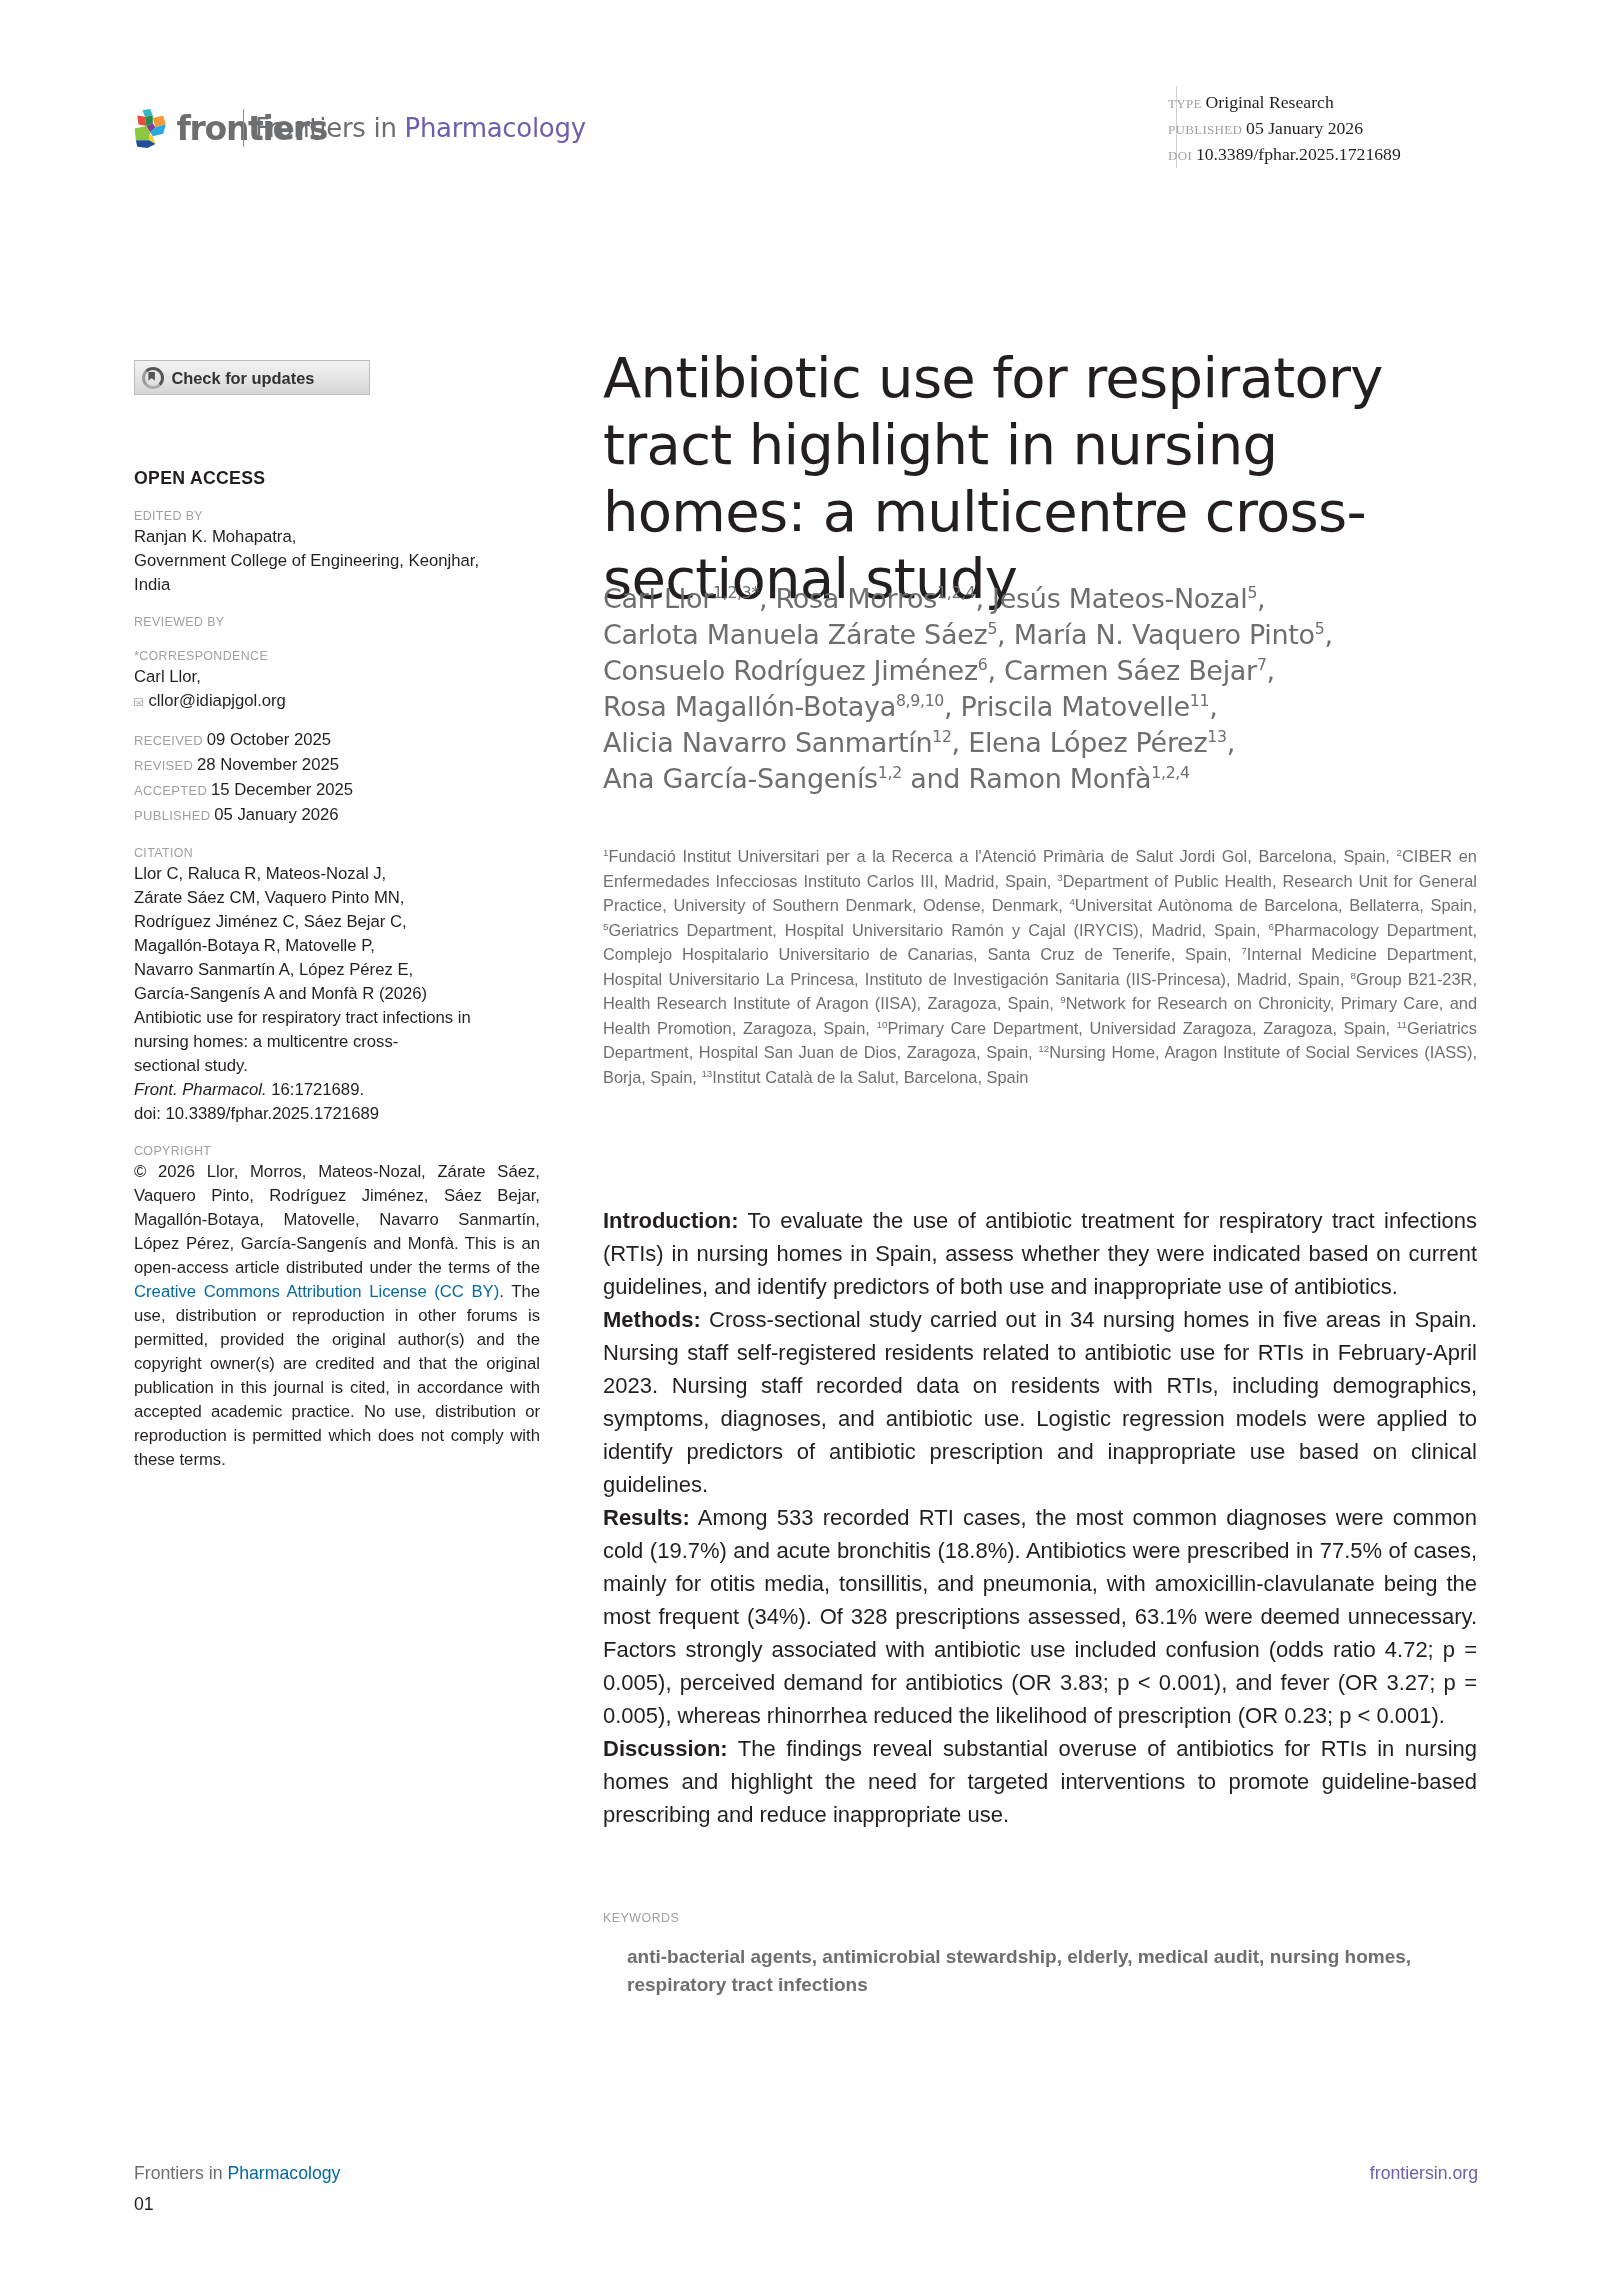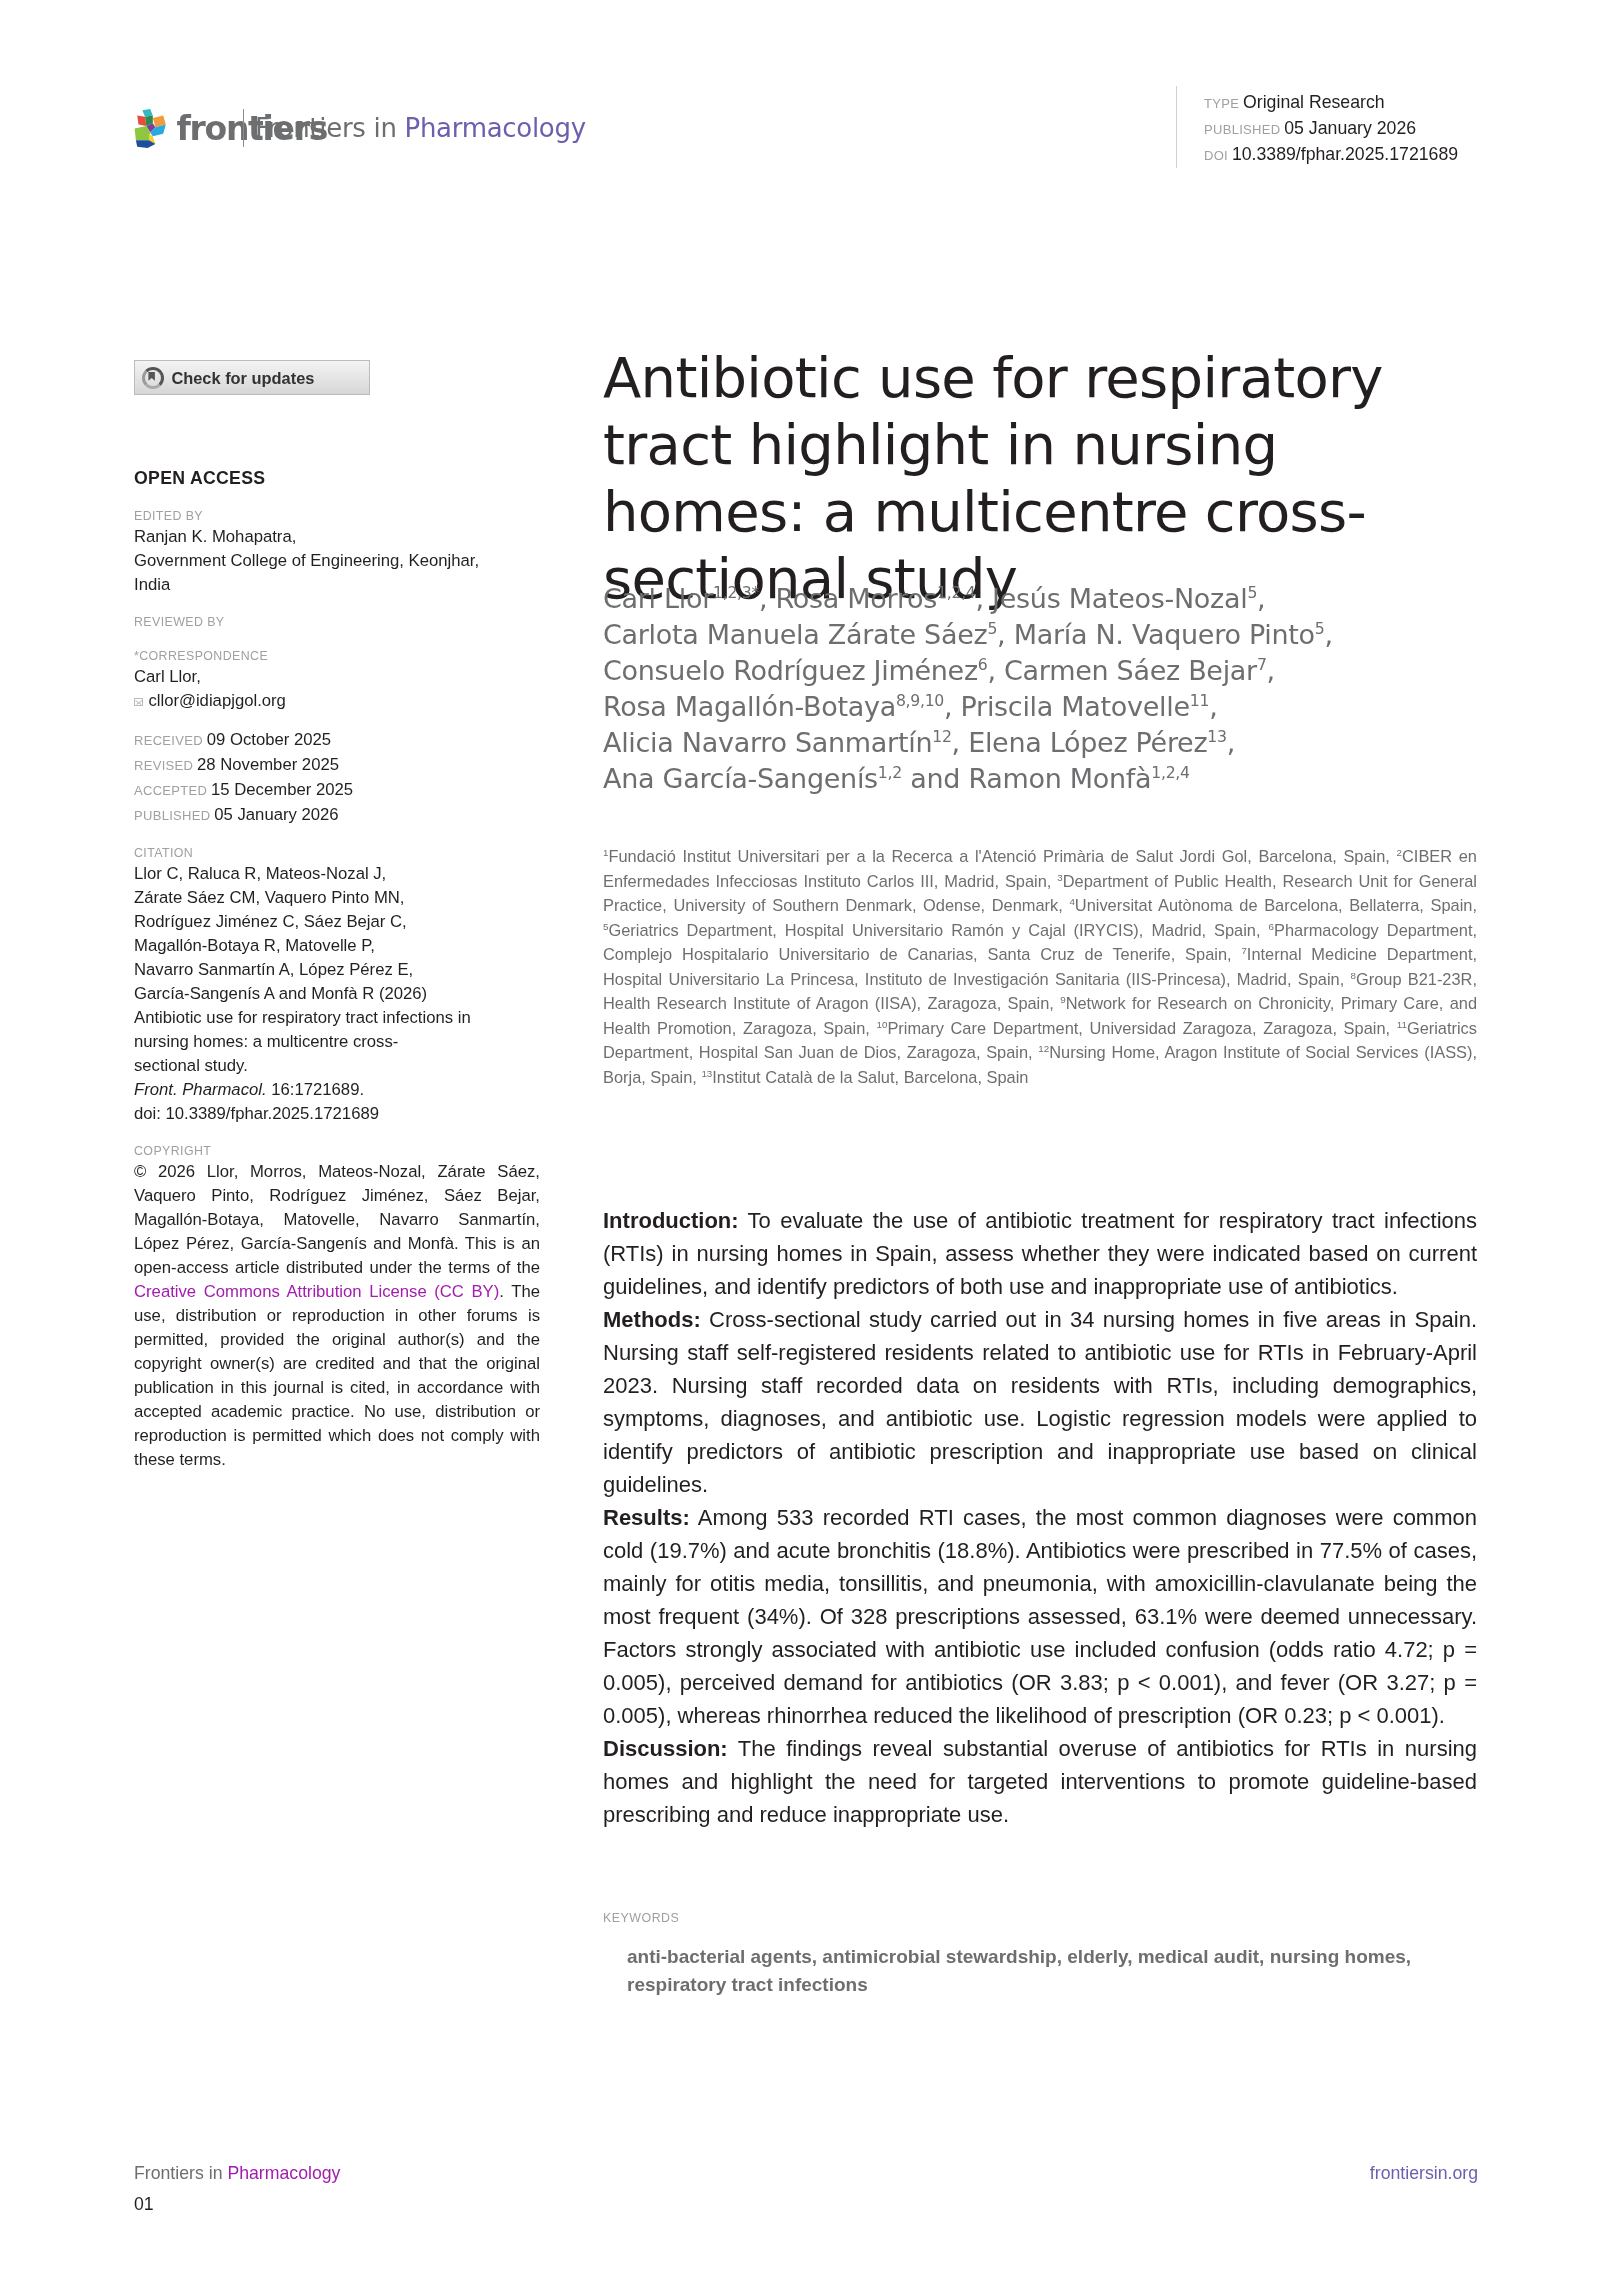--- a/index.html
+++ b/index.html
@@ -8,39 +8,39 @@
 
   
   .logo { position: absolute; left: 133px; top: 105px; display: flex; align-items: center; height: 46px; }
   .logo-mark { width: 37px; height: 39px; position: relative; margin-right: 6.5px; }
   .logo-word { font-family: "DejaVu Sans", sans-serif; font-weight: bold; font-size: 33px; color: #6d6e70; letter-spacing: -1.3px; line-height: 1; }
   .logo-divider { position: absolute; left: 243px; top: 109px; width: 1.3px; height: 38px; background: #8c8c8c; }
   .journal-name { position: absolute; left: 255px; top: 115px; font-size: 26px; color: #6d6e70; line-height: 1; font-family: "DejaVu Sans", sans-serif; letter-spacing: -0.3px; }
   .journal-name .accent { color: #6b5fae; }
 
   .meta-divider { position: absolute; left: 1176px; top: 86px; width: 1.3px; height: 82px; background: #d0d0d0; }
-  .meta { position: absolute; left: 1204px; top: 90px; font-size: 17.7px; line-height: 24px; color: #231f20; }
+  .meta { position: absolute; left: 1168px; top: 90px; font-size: 17.7px; line-height: 24px; color: #231f20; font-family: Liberation Serif, serif; }
   .meta .lbl { font-size: 13px; color: #a0a0a0; letter-spacing: 0.3px; margin-right: 3.9px; text-transform: uppercase; }
 
   
   .sidebar { position: absolute; left: 134px; top: 360px; width: 406px; font-size: 16.7px; line-height: 24px; color: #231f20; }
   .check-btn { display: flex; align-items: center; width: 236px; height: 35px; background: linear-gradient(#f4f4f4, #d6d6d6); border: 0.7px solid #bcbcbc; padding-left: 6.5px; cursor: pointer; }
   .check-icon { width: 22px; height: 22px; border-radius: 50%; border: 3.3px solid #555; border-bottom-color: #aaa; border-left-color: #999; position: relative; margin-right: 7.9px; }
   .check-icon::after { content: ""; position: absolute; left: 3.9px; top: 2px; width: 6.5px; height: 9.2px; background: #555; clip-path: polygon(0 0, 100% 0, 100% 100%, 50% 70%, 0 100%); }
   .check-label { font-family: "Liberation Sans", sans-serif; font-size: 16.4px; font-weight: bold; color: #333; }
   .open-access { margin-top: 71px; font-size: 17.7px; font-weight: bold; letter-spacing: 0.3px; color: #231f20; }
   .sec-label { font-size: 12.4px; color: #a0a0a0; text-transform: uppercase; letter-spacing: 0.4px; margin-top: 17px; line-height: 17px; }
   .sec-label.first { margin-top: 18.3px; }
   .sb-text { font-size: 16.7px; line-height: 24px; }
   .date-row .lbl { font-size: 13px; color: #a0a0a0; text-transform: uppercase; letter-spacing: 0.3px; margin-right: 3.9px; }
   .mail-icon { display: inline-block; width: 9.2px; height: 7.9px; border: 1px solid #bbb; margin-right: 5.2px; position: relative; vertical-align: middle; }
   .mail-icon::before, .mail-icon::after { content: ""; position: absolute; top: 2.6px; width: 6.5px; height: 1px; background: #bbb; }
   .mail-icon::before { left: 0; transform: rotate(35deg); }
   .mail-icon::after { right: 0; transform: rotate(-35deg); }
-  .link { color: #a21caf; }
+  .link { color: #0369a1; }
   .italic { font-style: italic; }
 
   
   .main { position: absolute; left: 603px; width: 874px; }
   .title { top: 344px; font-size: 56px; line-height: 67px; color: #231f20; letter-spacing: -0.7px; font-family: "DejaVu Sans", sans-serif; font-weight: normal; }
   .authors { top: 581px; font-size: 27px; line-height: 36px; color: #6d6e70; font-family: "DejaVu Sans", sans-serif; letter-spacing: -0.3px; }
   .authors sup { font-size: 15.7px; vertical-align: 9.8px; line-height: 0; }
   .affils { top: 844px; font-size: 16.4px; line-height: 24.5px; color: #6d6e70; text-align: justify; }
   .affils sup { font-size: 9.8px; vertical-align: 6.5px; line-height: 0; }
 

